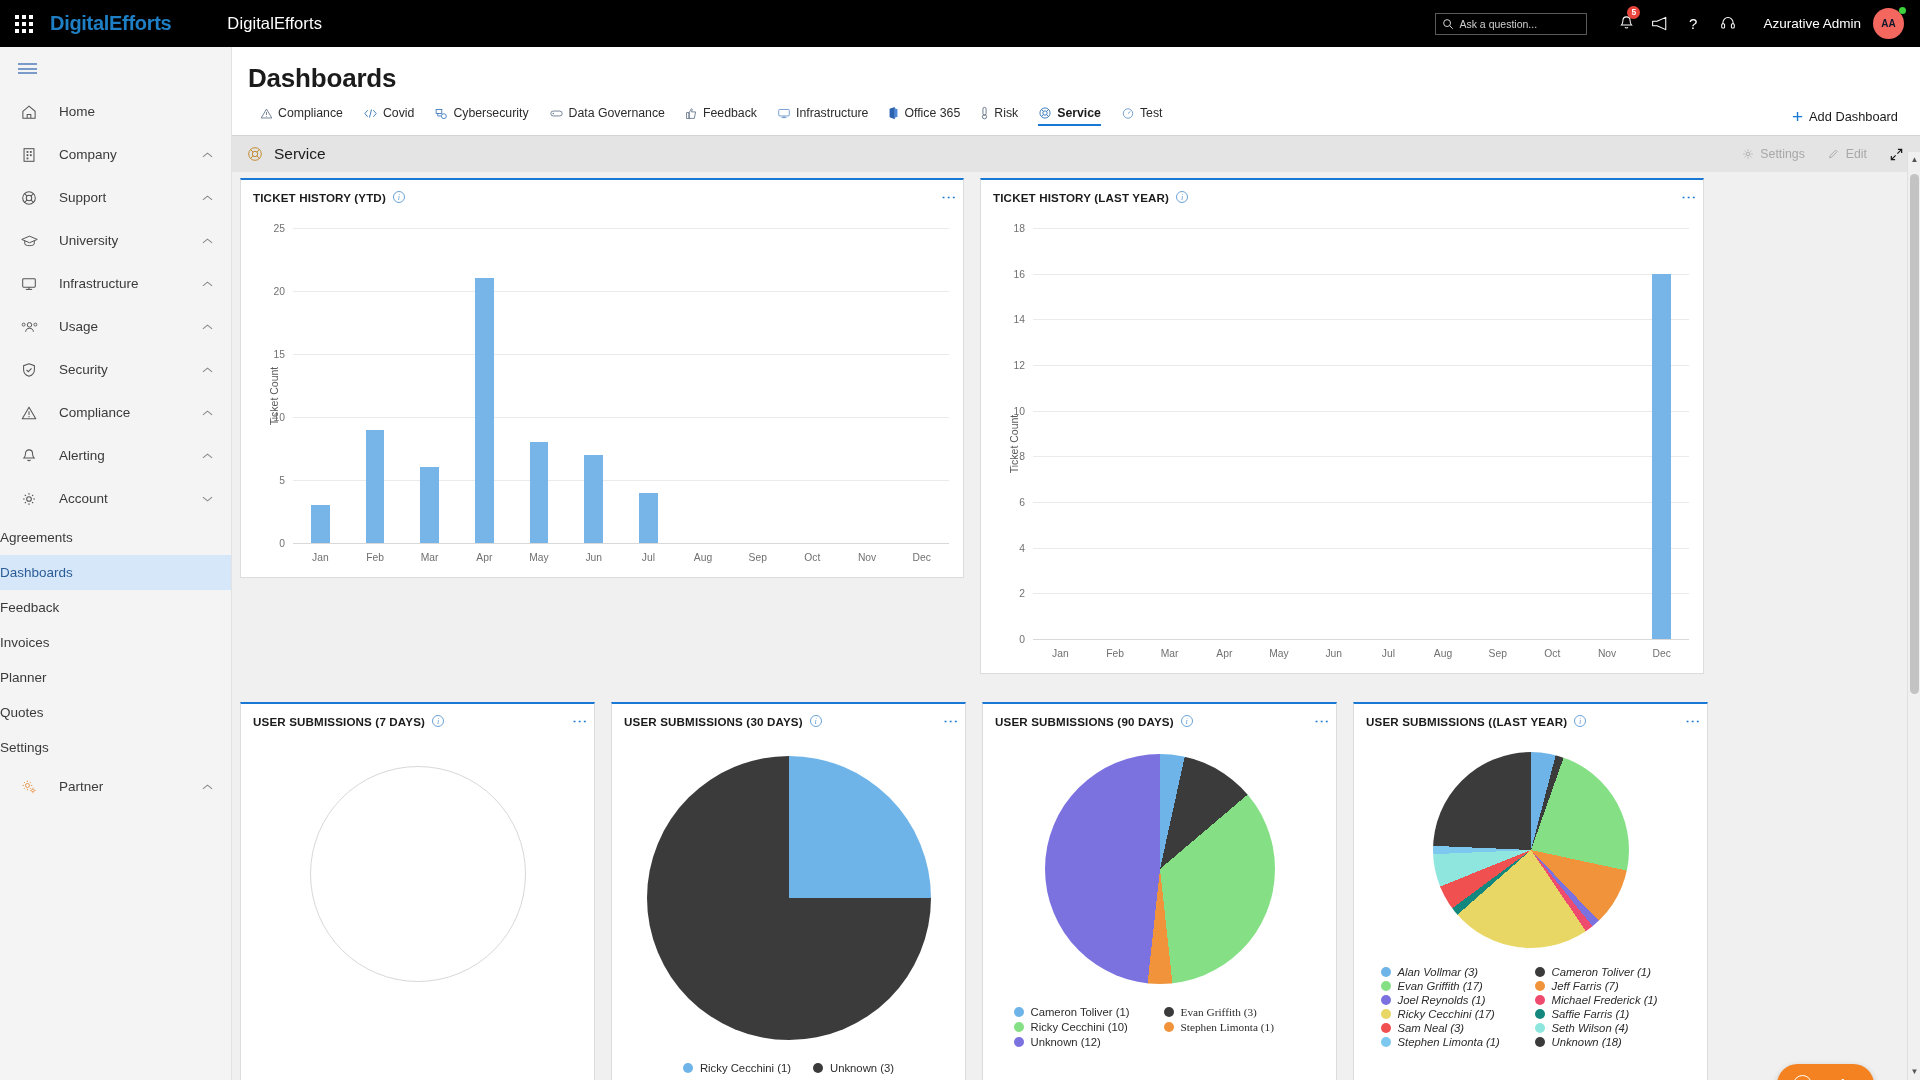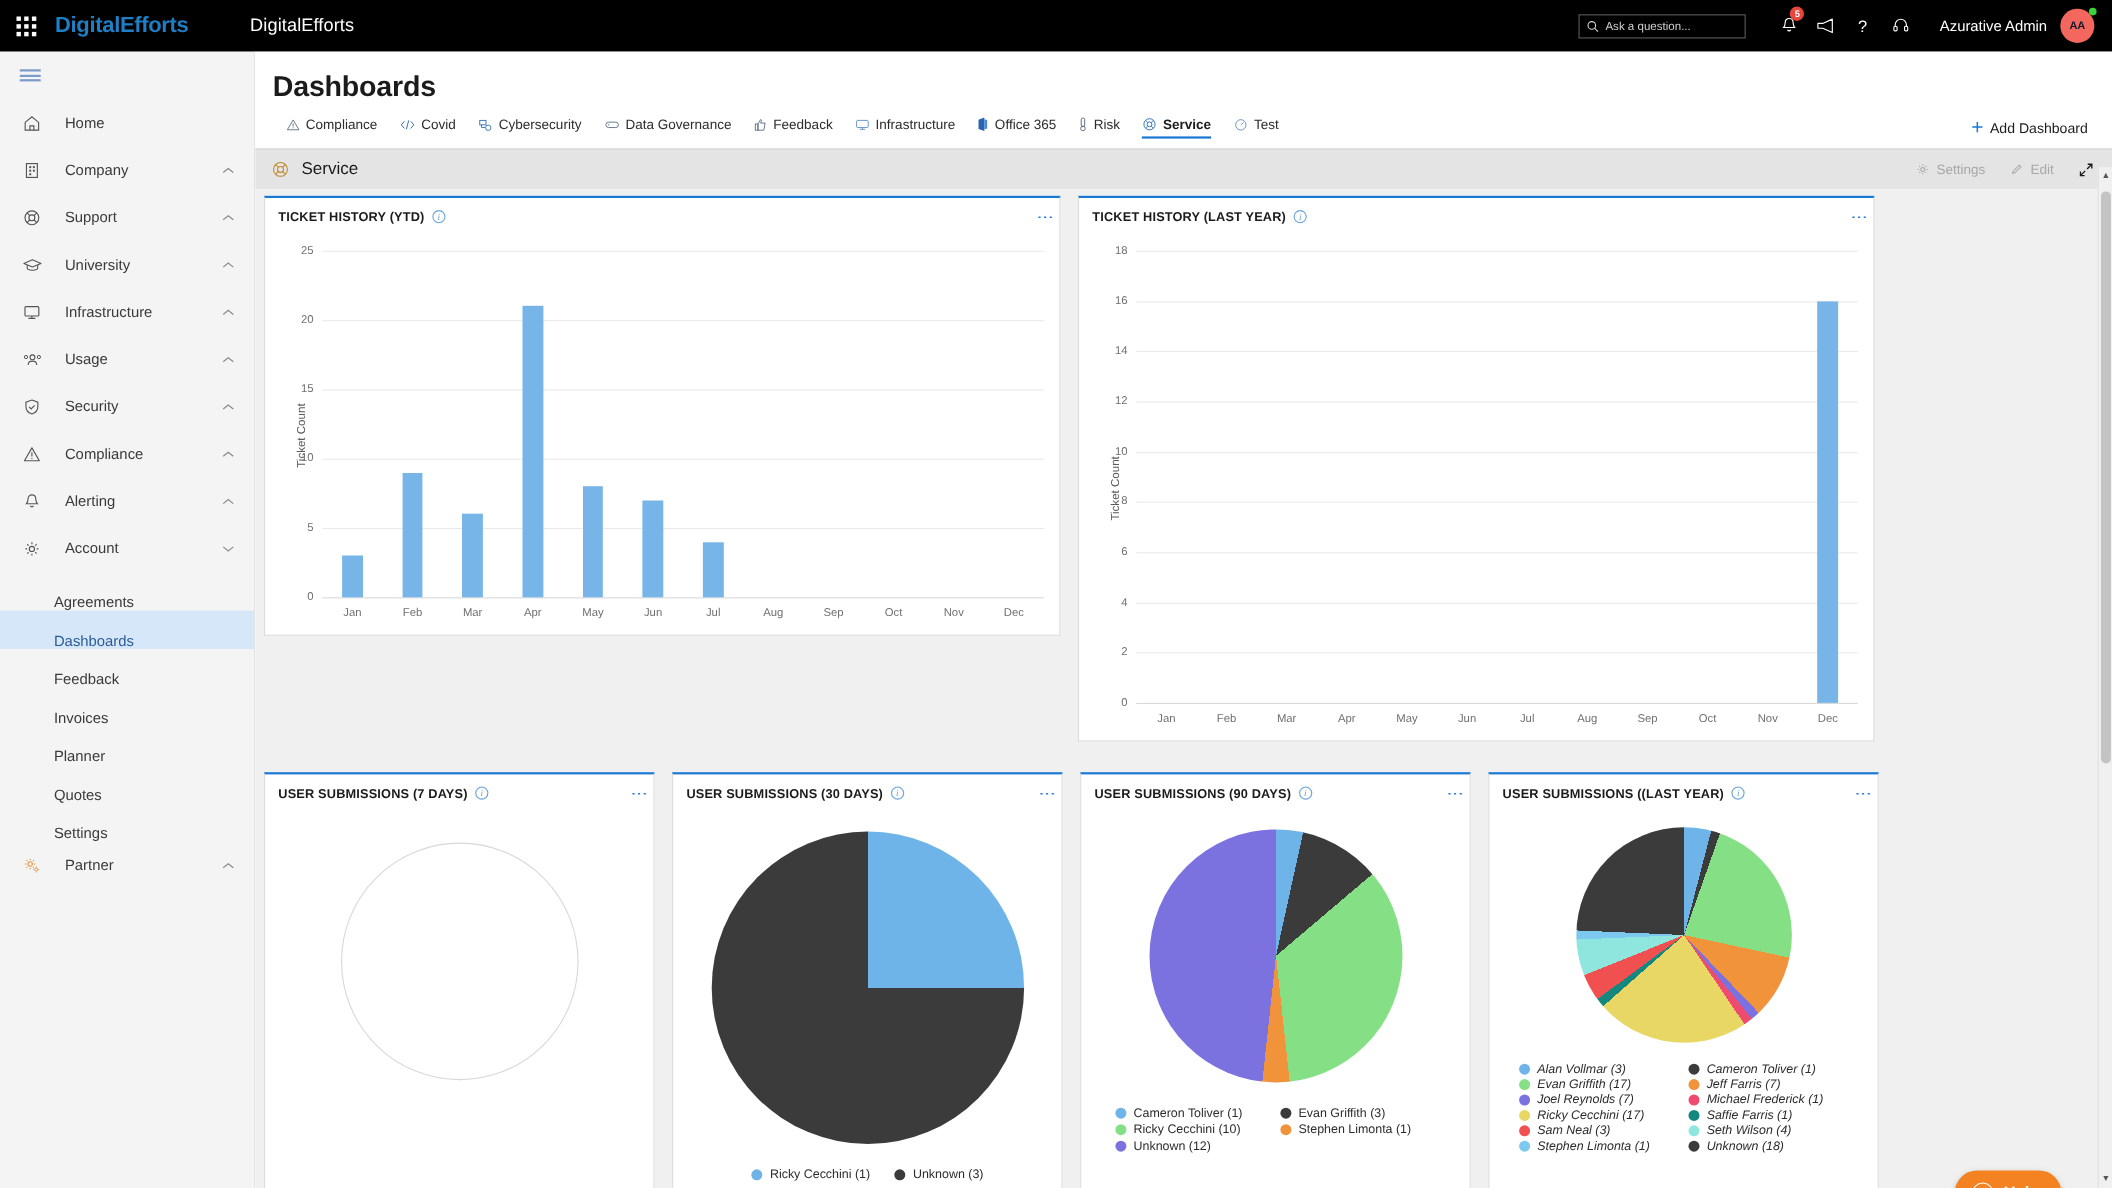--- a/index.html
+++ b/index.html
@@ -51,21 +51,21 @@
     font-size: 13.5px; color: #3a3a3a; overflow: hidden;
   }
   .hamburger { height: 43px; display: flex; align-items: center; padding-left: 18px; cursor: pointer; }
   .hamburger i { display:block; width: 19px; height: 2px; background: #7a9ac9; margin: 2.5px 0; }
   .nav-item {
     height: 43px; display: flex; align-items: center; padding: 0 16px 0 18px; cursor: pointer; gap: 0;
   }
   .nav-item .ic { width: 22px; height: 22px; display: flex; align-items: center; justify-content: center; flex: 0 0 22px; }
   .nav-item .lbl { margin-left: 19px; flex: 1; white-space: nowrap; }
   .nav-item .chev { width: 13px; opacity: .75; }
-  .nav-sub { height: 35px; display: flex; align-items: flex-end; padding-left: 49px; cursor: pointer; }
+  .nav-sub { height: 35px; display: flex; align-items: center; cursor: pointer; }
   .nav-sub.active { background: #d6e7f9; color: #2b5c96; }
 
   
   .main {
     position: absolute; top: 47px; left: 232px; width: 1688px; height: 1033px;
     background: #ffffff; overflow: hidden;
   }
   .page-head { padding: 16px 0 0 16px; background: #fff; }
   .page-title { font-size: 26px; font-weight: bold; color: #1b1b1b; letter-spacing: -0.2px; }
   .tabs { display: flex; align-items: center; gap: 0; padding: 9px 0 0 2px; font-size: 12.3px; }
@@ -767,21 +767,21 @@
                       </div>
                       <div class="legend-item">
                         <span class="dot" style="background: rgb(133, 224, 133);"></span>
                         <span>Ricky Cecchini (10)</span>
                       </div>
                       <div class="legend-item">
                         <span class="dot" style="background: rgb(123, 114, 224);"></span>
                         <span>Unknown (12)</span>
                       </div>
                     </div>
-                    <div style="display: flex; flex-direction: column; gap: 3px; width: 142px;">
+                    <div style="display: flex; flex-direction: column; gap: 3px; width: 142px; font-family: Liberation Serif, serif;">
                       <div class="legend-item">
                         <span class="dot" style="background: rgb(59, 59, 59);"></span>
                         <span>Evan Griffith (3)</span>
                       </div>
                       <div class="legend-item">
                         <span class="dot" style="background: rgb(240, 147, 59);"></span>
                         <span>Stephen Limonta (1)</span>
                       </div>
                     </div>
                   </div>
@@ -805,21 +805,21 @@
                       <div class="legend-item">
                         <span class="dot" style="background: rgb(111, 180, 232);"></span>
                         <span>Alan Vollmar (3)</span>
                       </div>
                       <div class="legend-item">
                         <span class="dot" style="background: rgb(133, 224, 133);"></span>
                         <span>Evan Griffith (17)</span>
                       </div>
                       <div class="legend-item">
                         <span class="dot" style="background: rgb(123, 114, 224);"></span>
-                        <span>Joel Reynolds (7)</span>
+                        <span>Joel Reynolds (1)</span>
                       </div>
                       <div class="legend-item">
                         <span class="dot" style="background: rgb(232, 215, 101);"></span>
                         <span>Ricky Cecchini (17)</span>
                       </div>
                       <div class="legend-item">
                         <span class="dot" style="background: rgb(240, 80, 80);"></span>
                         <span>Sam Neal (3)</span>
                       </div>
                       <div class="legend-item">

